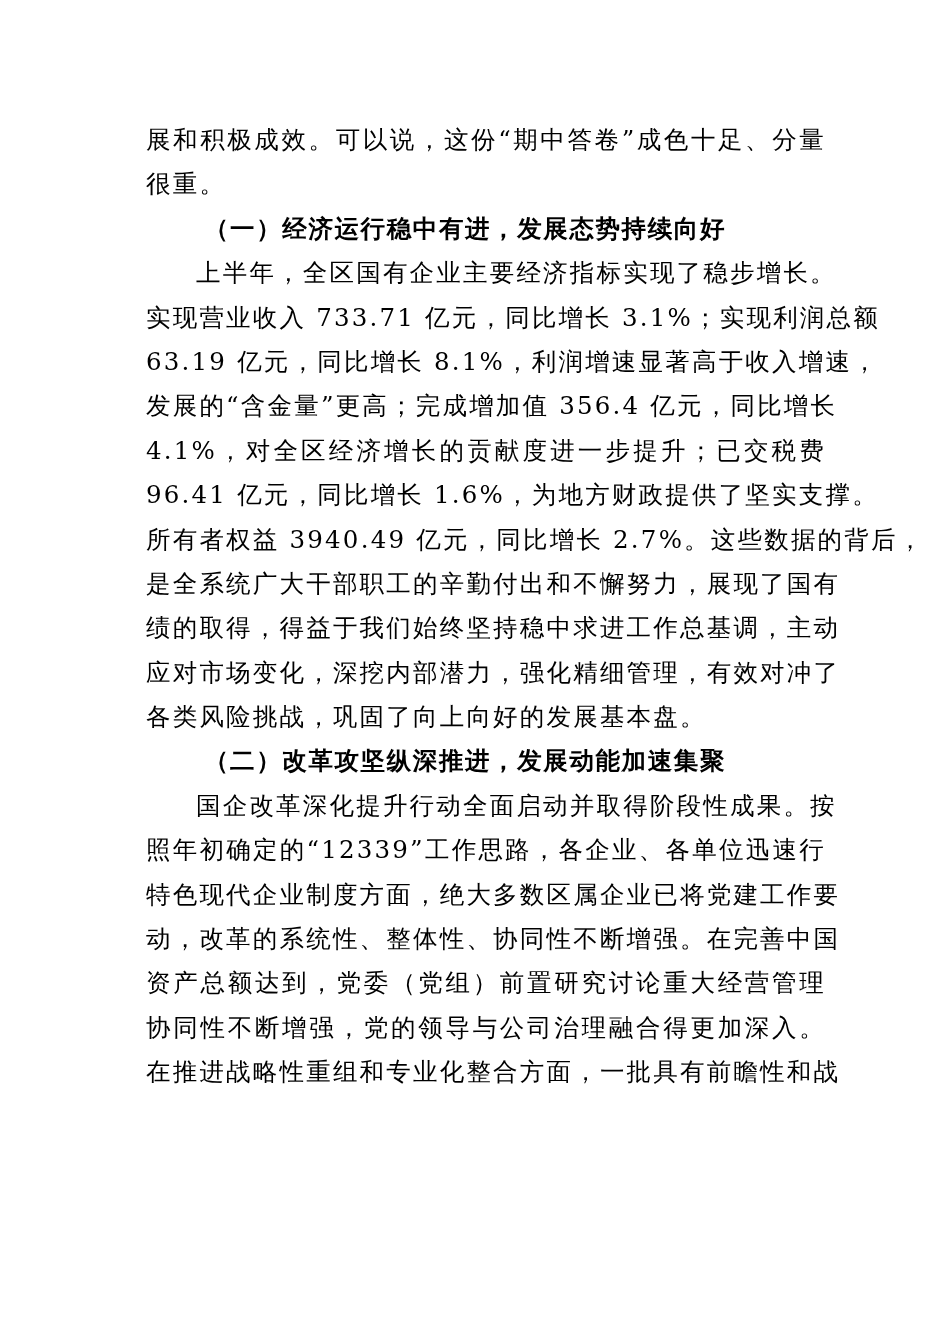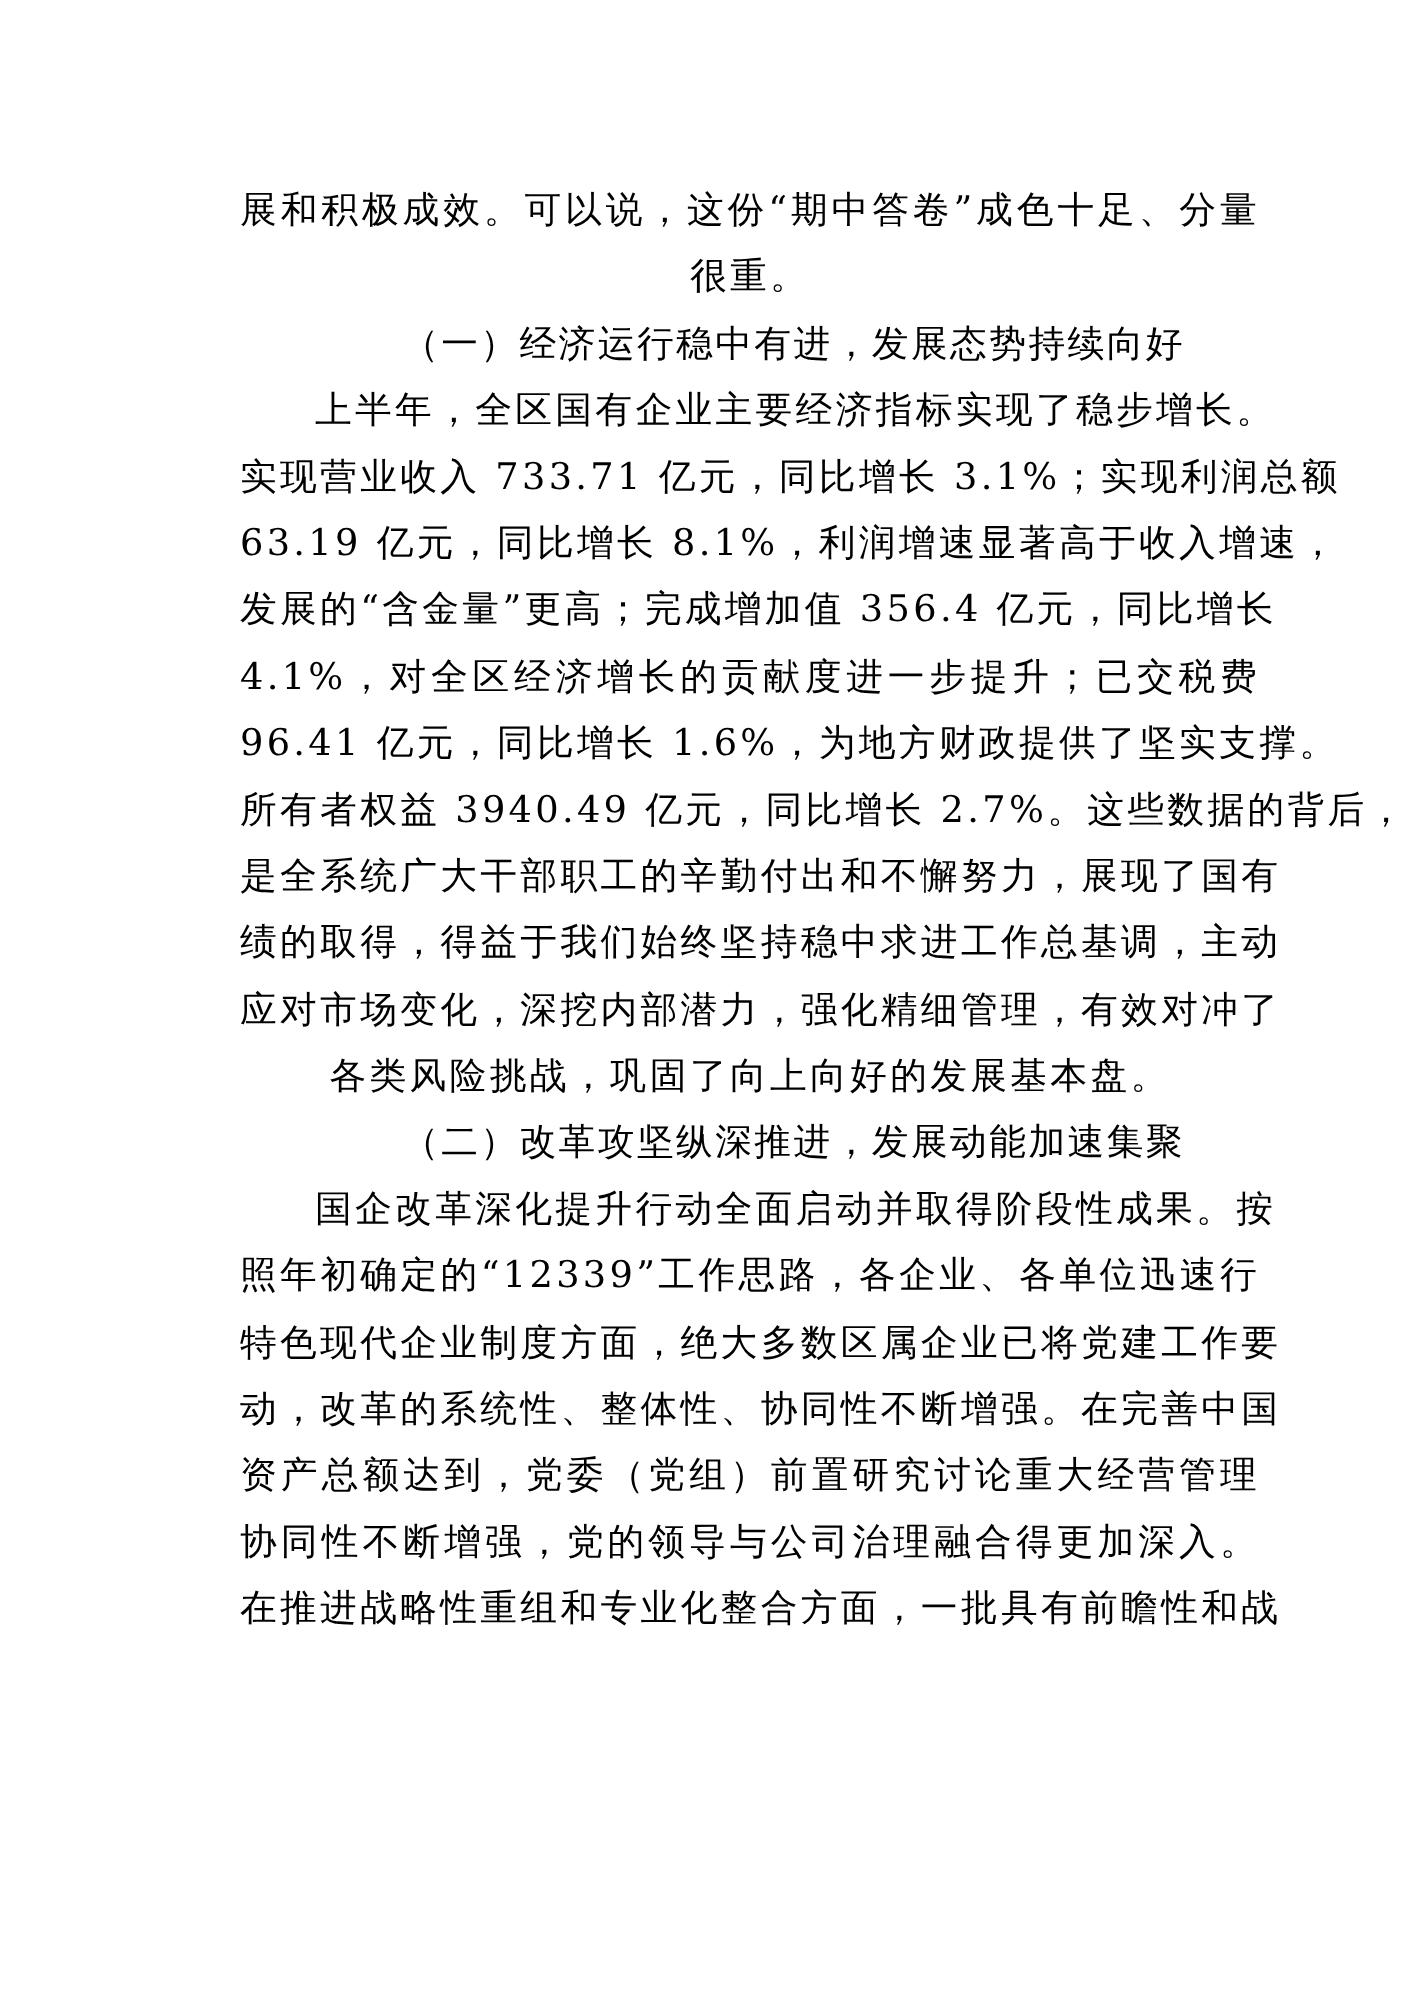--- a/index.html
+++ b/index.html
@@ -8,42 +8,41 @@
     background: #ffffff;
   }
   body {
     width: 950px;
     height: 1344px;
     position: relative;
     overflow: hidden;
   }
   .page {
     position: absolute;
-    left: 160px;
+    left: 146px;
     top: 118px;
     width: 680px;
     color: #000000;
     font-family: "DejaVu Serif", "Liberation Serif", serif;
     font-size: 24.5px;
     line-height: 44.4px;
     letter-spacing: 2.2px;
   }
   .line {
     display: block;
     white-space: nowrap;
     height: 44.4px;
-    text-align: center;
   }
   .para-first {
     padding-left: 50px;
   }
   .heading {
     padding-left: 58px;
     font-family: "DejaVu Sans", "Liberation Sans", sans-serif;
-    font-weight: normal;
+    font-weight: bold;
     letter-spacing: 1.6px;
   }
   .justify {
     text-align: justify;
     text-align-last: justify;
   }
 </style>
 </head>
 <body>
 

